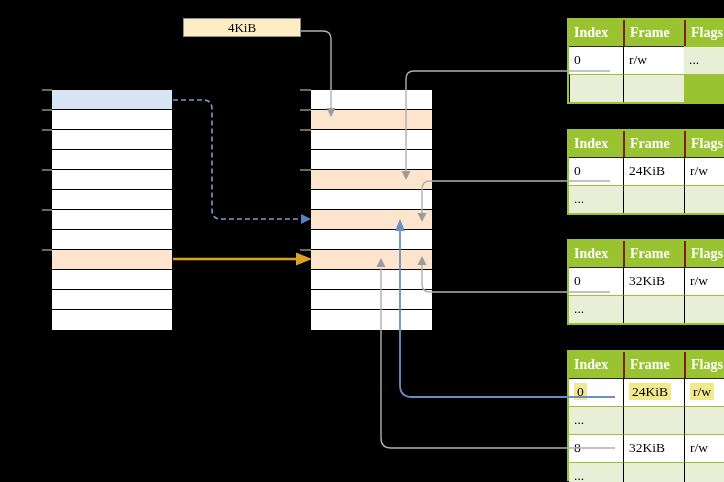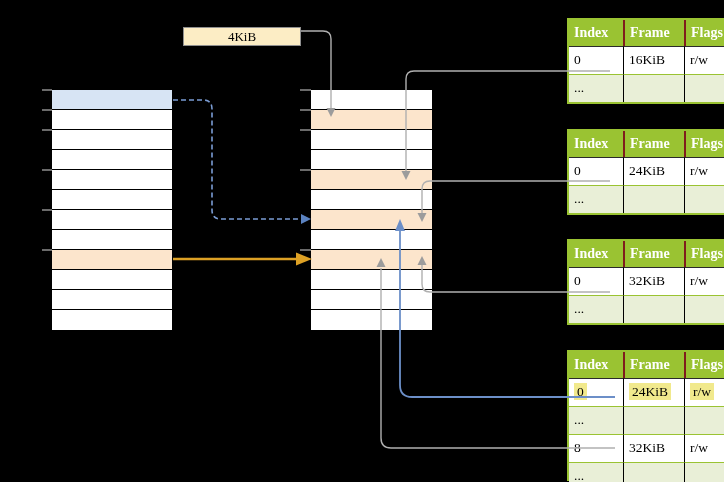--- a/index.html
+++ b/index.html
@@ -4,21 +4,21 @@
 <style>
   html,body { margin:0; padding:0; background:#000; }
   .canvas {
     position:relative; width:724px; height:482px; background:#000;
     overflow:hidden; font-family:"Liberation Serif","DejaVu Serif",serif;
   }
   .overlay { position:absolute; left:0; top:0; z-index:6; pointer-events:none; }
 
   
   .label-box {
-    position:absolute; left:183px; top:27px; width:118px; height:19px;
+    position:absolute; left:183px; top:18px; width:118px; height:19px;
     background:#fcedc5; border:1px solid #8f8f8f; box-sizing:border-box;
     color:#000; font-size:13px; line-height:17px; text-align:center; z-index:4;
   }
 
   
   .memcol { position:absolute; top:90px; width:120px; z-index:2; }
   .memcol .mrow { height:20px; box-sizing:border-box; border-bottom:1px solid #000; background:#fff; }
   .memcol .mrow:last-child { border-bottom:none; }
   #virtual  { left:52px; }
   #physical { left:311px; width:121px; }
@@ -125,21 +125,20 @@
     <div class="mrow"></div>
     <div class="mrow"></div>
     <div class="mrow"></div>
   </div>
 
   <div class="ptable" style="top:18px; height:86px; grid-template-rows:26px 28px 1fr;">
     <div class="hc">Index</div>
     <div class="hc sep">Frame</div>
     <div class="hc sep">Flags</div>
     <div class="dc">0</div>
-    <div class="dc sep">16KiB</div>
     <div class="dc sep">r/w</div>
     <div class="dc green gline">...</div>
     <div class="dc green gline sep"></div>
     <div class="dc green gline sep"></div>
   </div>
 
   <div class="ptable" style="top:129px; height:86px; grid-template-rows:26px 28px 1fr;">
     <div class="hc">Index</div>
     <div class="hc sep">Frame</div>
     <div class="hc sep">Flags</div>

